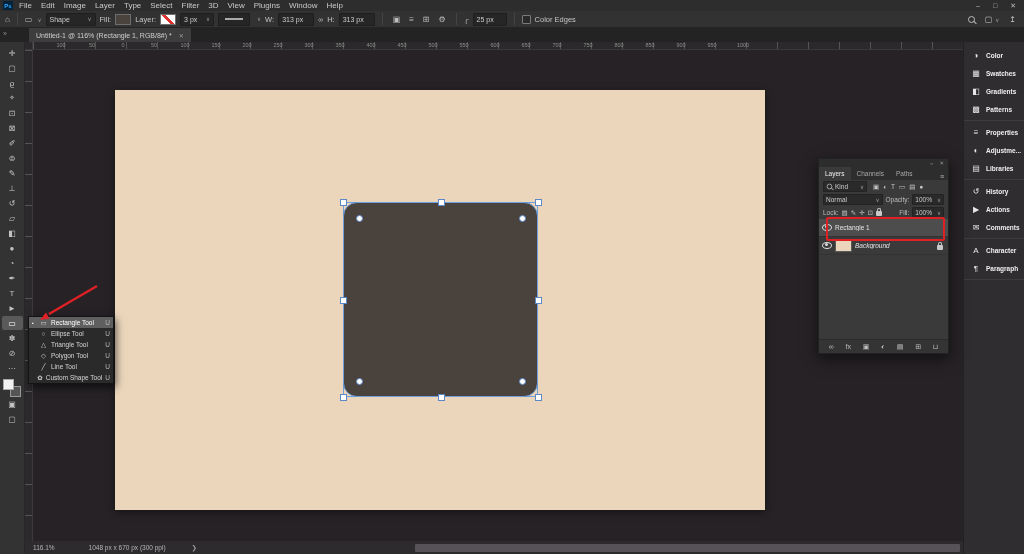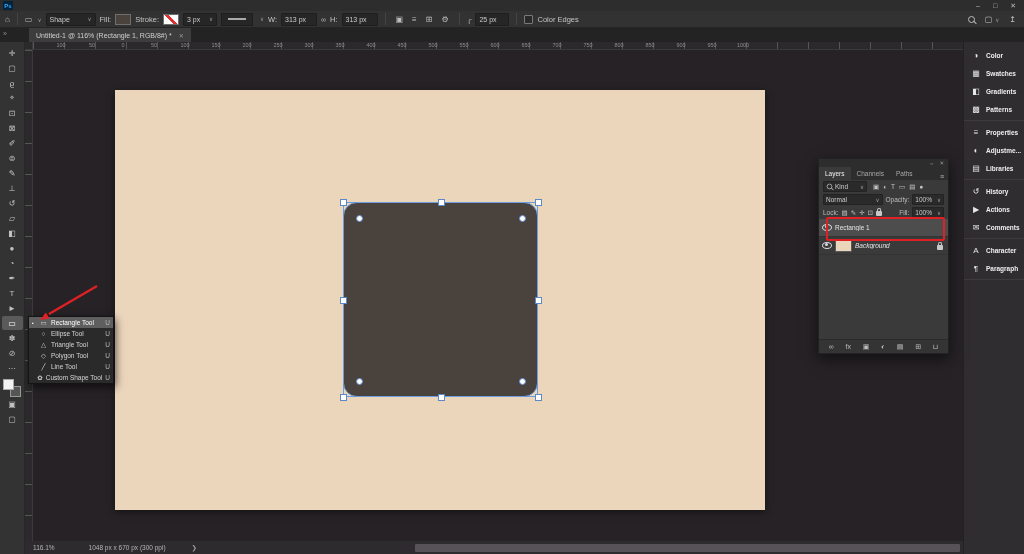--- a/index.html
+++ b/index.html
@@ -117,41 +117,55 @@
   .sb-chevron{margin-left:26px;color:#9a9a9a;}
   .sb-scroll{position:absolute;left:390px;top:3px;width:545px;height:8px;background:#575257;border-radius:1px;}
 </style>
 </head>
 <body>
 
 <div id="app">
 
   <div class="menubar">
     <span class="pslogo">Ps</span>
+    <span id="menu-items" style="display:flex;">
+        <span class="menu-item">File</span>
+        <span class="menu-item">Edit</span>
+        <span class="menu-item">Image</span>
+        <span class="menu-item">Layer</span>
+        <span class="menu-item">Type</span>
+        <span class="menu-item">Select</span>
+        <span class="menu-item">Filter</span>
+        <span class="menu-item">3D</span>
+        <span class="menu-item">View</span>
+        <span class="menu-item">Plugins</span>
+        <span class="menu-item">Window</span>
+        <span class="menu-item">Help</span>
+      </span>
     <span class="winctl">
       <span>–</span>
       <span>□</span>
       <span>✕</span>
     </span>
   </div>
 
   <div class="optionsbar">
     <span class="obicon">⌂</span>
     <span class="vsep"></span>
     <span>
       <span class="obicon">▭</span>
       <span class="ddarrow">∨</span>
     </span>
     <span class="field" style="width:42px;justify-content:space-between;">
       <span>Shape</span>
       <span class="ddarrow">∨</span>
     </span>
     <span>Fill:</span>
     <span class="swatch fill"></span>
-    <span>Stroke:</span>
+    <span>Layer:</span>
     <span class="swatch stroke"></span>
     <span class="field" style="width:26px;justify-content:space-between;">
       <span>3 px</span>
       <span class="ddarrow">∨</span>
     </span>
     <span class="linestyle">
         <i></i>
       </span>
     <span class="ddarrow">∨</span>
     <span>W:</span>

